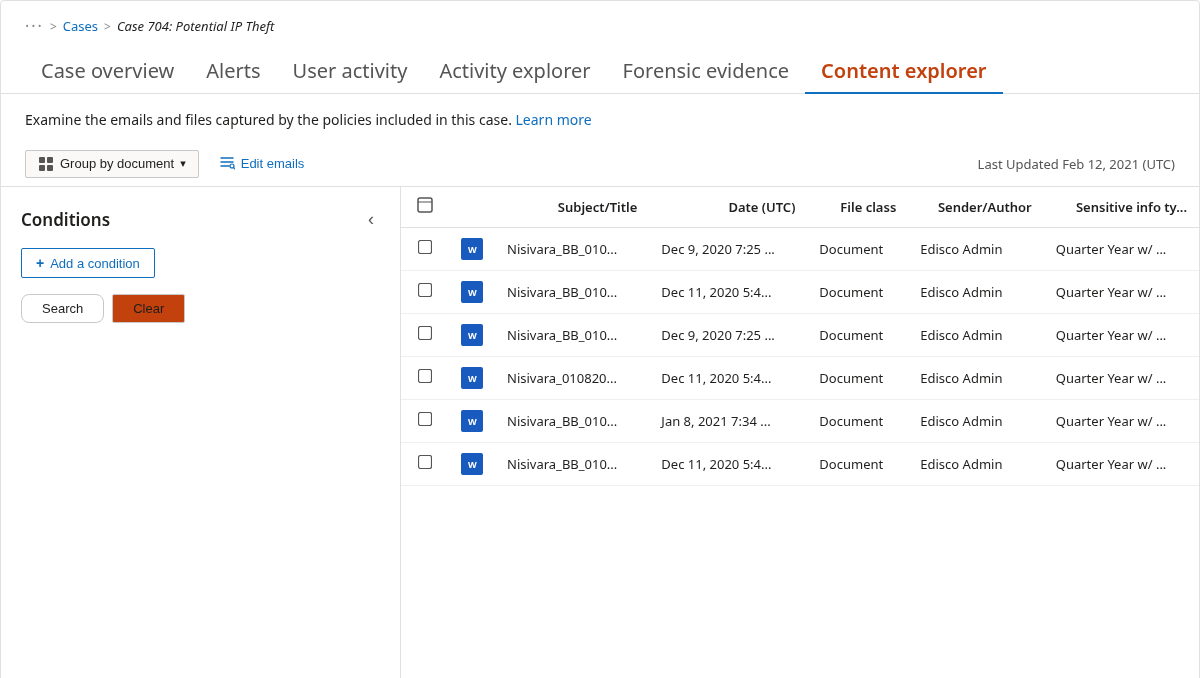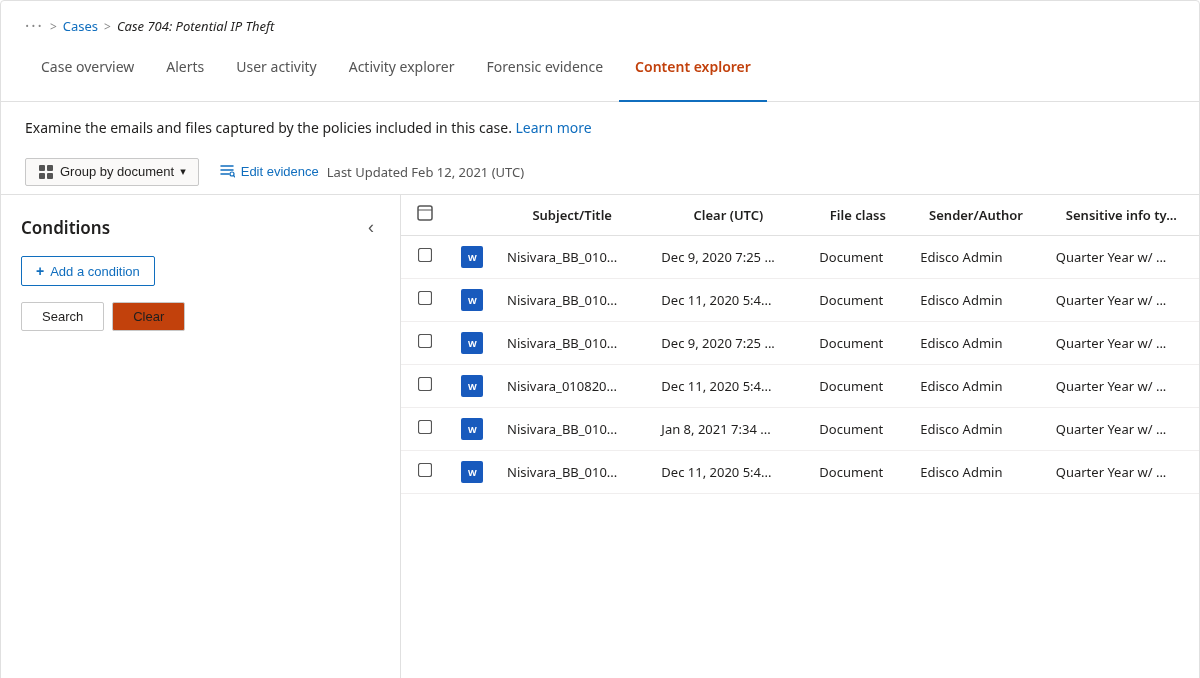--- a/index.html
+++ b/index.html
@@ -33,22 +33,22 @@
 
     
     .nav-tabs {
       display: flex;
       align-items: center;
       padding: 0 24px;
       border-bottom: 1px solid #e0e0e0;
       gap: 0;
     }
     .nav-tab {
-      padding: 10px 16px 24px 16px;
-      font-size: 14px;
+      padding: 10px 16px 8px 16px;
+      font-size: 20px;
       color: #555;
       cursor: pointer;
       border-bottom: 2px solid transparent;
       white-space: nowrap;
       margin-bottom: -1px;
     }
     .nav-tab.active {
       color: #c2410c;
       border-bottom: 2px solid #106ebe;
       font-weight: 600;
@@ -59,20 +59,21 @@
       padding: 16px 24px 12px 24px;
       font-size: 14px;
       color: #201f1e;
     }
     .description .learn-more { color: #106ebe; cursor: pointer; }
 
     
     .toolbar {
       display: flex;
       align-items: center;
+      justify-content: space-between;
       padding: 8px 24px 8px 24px;
     }
     .toolbar-left { display: flex; align-items: center; gap: 12px; }
     .group-by-btn {
       display: flex;
       align-items: center;
       gap: 6px;
       border: 1px solid #c8c8c8;
       background: #faf9f8;
       padding: 5px 12px;
@@ -146,21 +147,21 @@
       width: fit-content;
     }
     .conditions-actions {
       display: flex;
       gap: 8px;
     }
     .btn-search {
       border: 1px solid #c8c8c8;
       background: #fff;
       padding: 6px 20px;
-      border-radius: 2px;
+      border-radius: 8px;
       cursor: pointer;
       font-size: 13px;
       color: #201f1e;
     }
     .btn-clear {
       border: 1px solid #c8c8c8;
       background: #c2410c;
       padding: 6px 20px;
       border-radius: 2px;
       cursor: pointer;
@@ -178,21 +179,21 @@
       border-collapse: collapse;
     }
     thead tr {
       border-bottom: 1px solid #e0e0e0;
     }
     thead th {
       padding: 10px 12px;
       font-size: 13px;
       font-weight: 600;
       color: #201f1e;
-      text-align: center;
+      text-align: right;
       white-space: nowrap;
       background: #fff;
     }
     thead th:first-child {
       width: 48px;
       text-align: center;
     }
     tbody tr {
       border-bottom: 1px solid #f0eeee;
     }
@@ -267,21 +268,21 @@
         <span style="font-size:11px;">▾</span>
       </button>
       <button class="edit-columns-btn">
         <span>
           <svg width="16" height="16" viewBox="0 0 16 16" fill="none" xmlns="http://www.w3.org/2000/svg">
             <path d="M2 4h12M2 8h12M2 12h8" stroke="#106ebe" stroke-width="1.5" stroke-linecap="round"></path>
             <circle cx="13" cy="12" r="2" stroke="#106ebe" stroke-width="1.2" fill="none"></circle>
             <path d="M14.5 13.5l1.5 1.5" stroke="#106ebe" stroke-width="1.2" stroke-linecap="round"></path>
           </svg>
         </span>
-        <span>Edit evidence</span>
+        <span>Edit emails</span>
       </button>
     </div>
     <div class="last-updated">Last Updated Feb 12, 2021 (UTC)</div>
   </div>
 
   <div class="main-content">
 
     <div class="conditions-panel">
       <div class="conditions-header">
         <span class="conditions-title">Conditions</span>
@@ -302,21 +303,21 @@
         <thead>
           <tr>
             <th class="col-icon-header">
               <svg width="16" height="16" viewBox="0 0 16 16" fill="none">
                 <rect x="1" y="1" width="14" height="14" rx="2" stroke="#555" stroke-width="1.5" fill="none"></rect>
                 <path d="M1 5h14" stroke="#555" stroke-width="1"></path>
               </svg>
             </th>
             <th style="width:36px;"></th>
             <th>Subject/Title</th>
-            <th>Clear (UTC)</th>
+            <th>Date (UTC)</th>
             <th>File class</th>
             <th>Sender/Author</th>
             <th>Sensitive info ty...</th>
           </tr>
         </thead>
         <tbody id="table-body">
         <tr>
       <td>
         <svg width="14" height="14" viewBox="0 0 14 14" fill="none">
           <rect x="0.5" y="0.5" width="13" height="13" rx="2" stroke="#555" stroke-width="1.2" fill="none"></rect>

